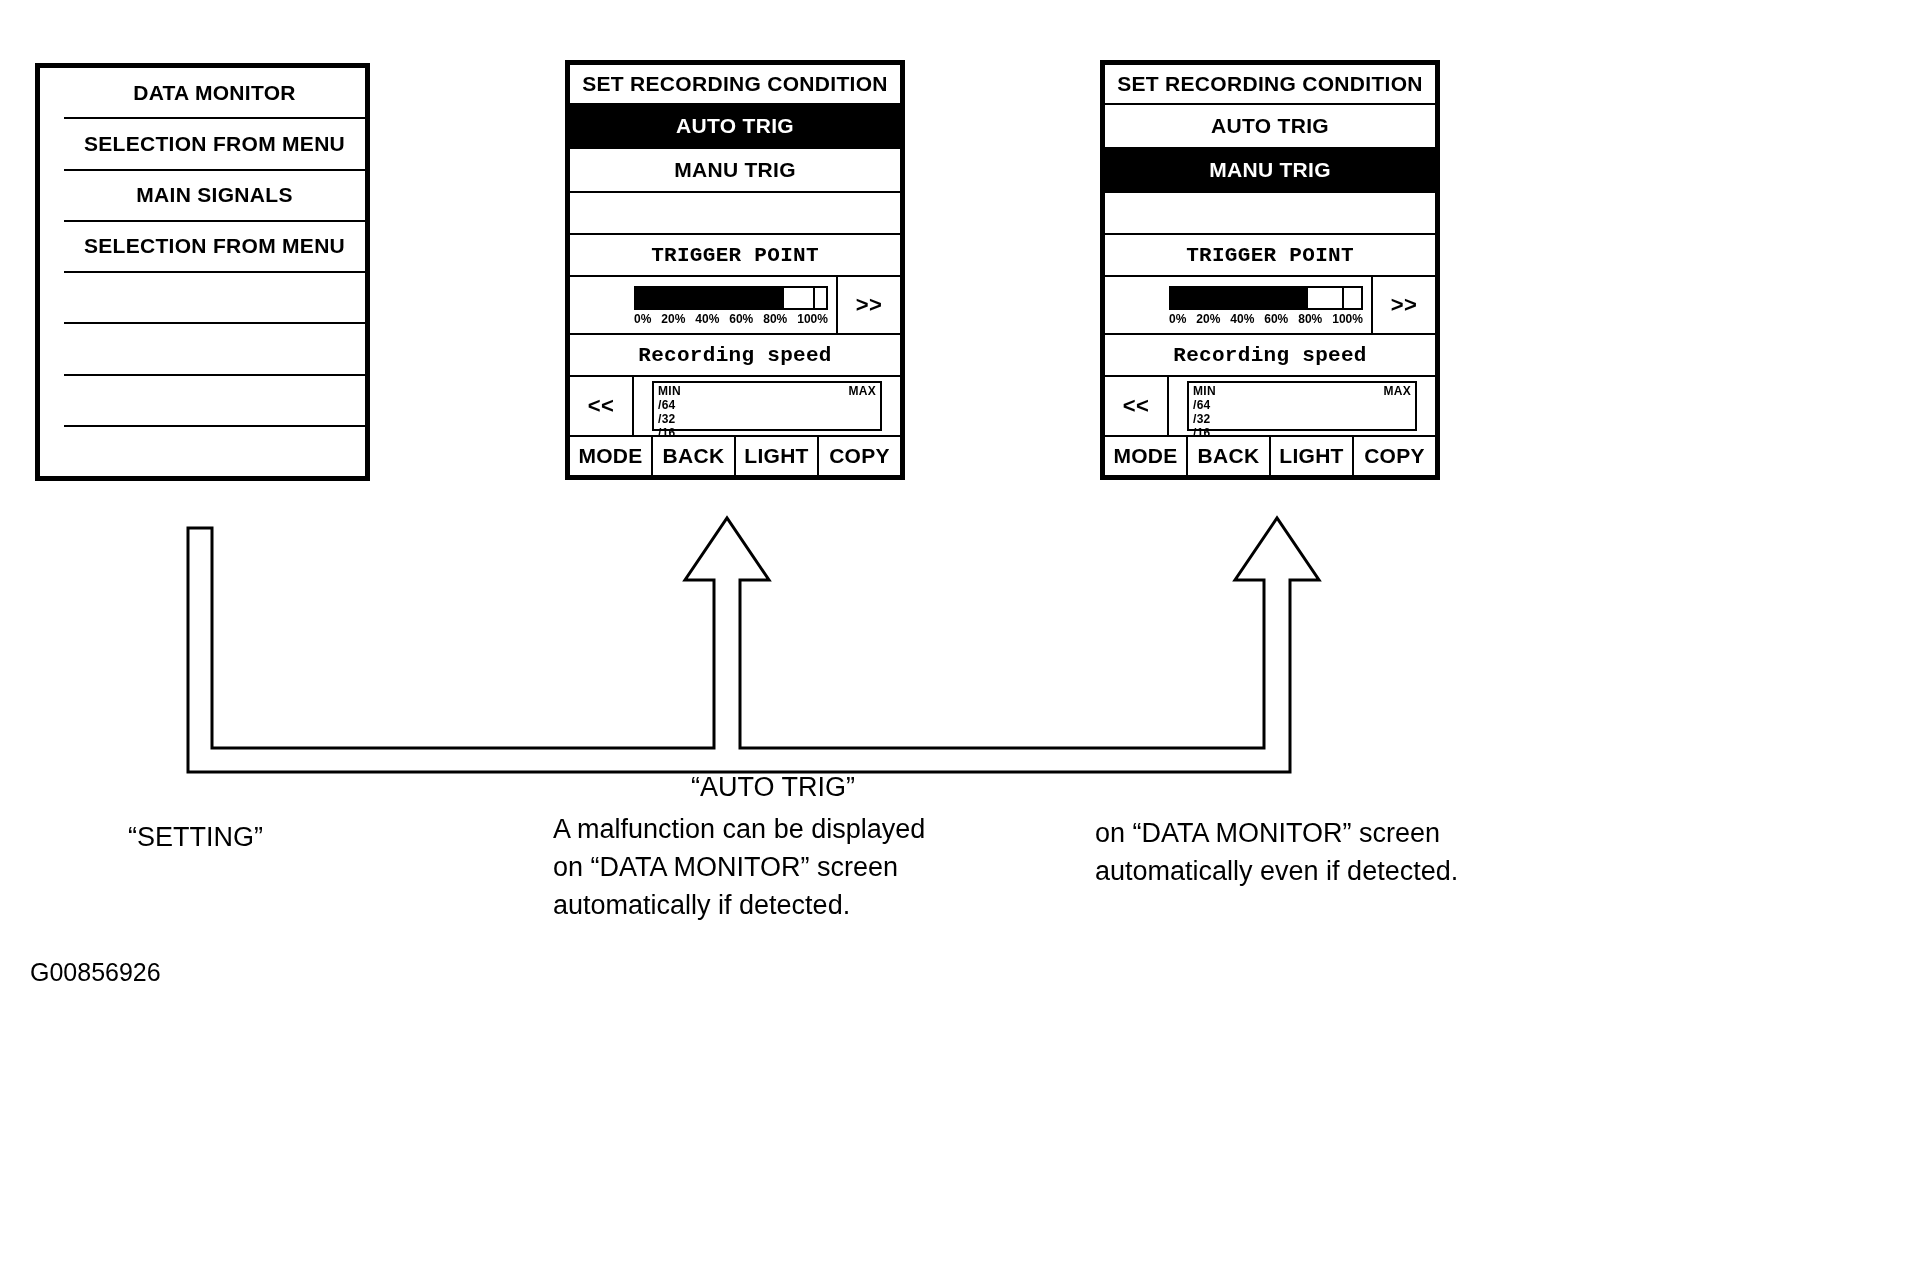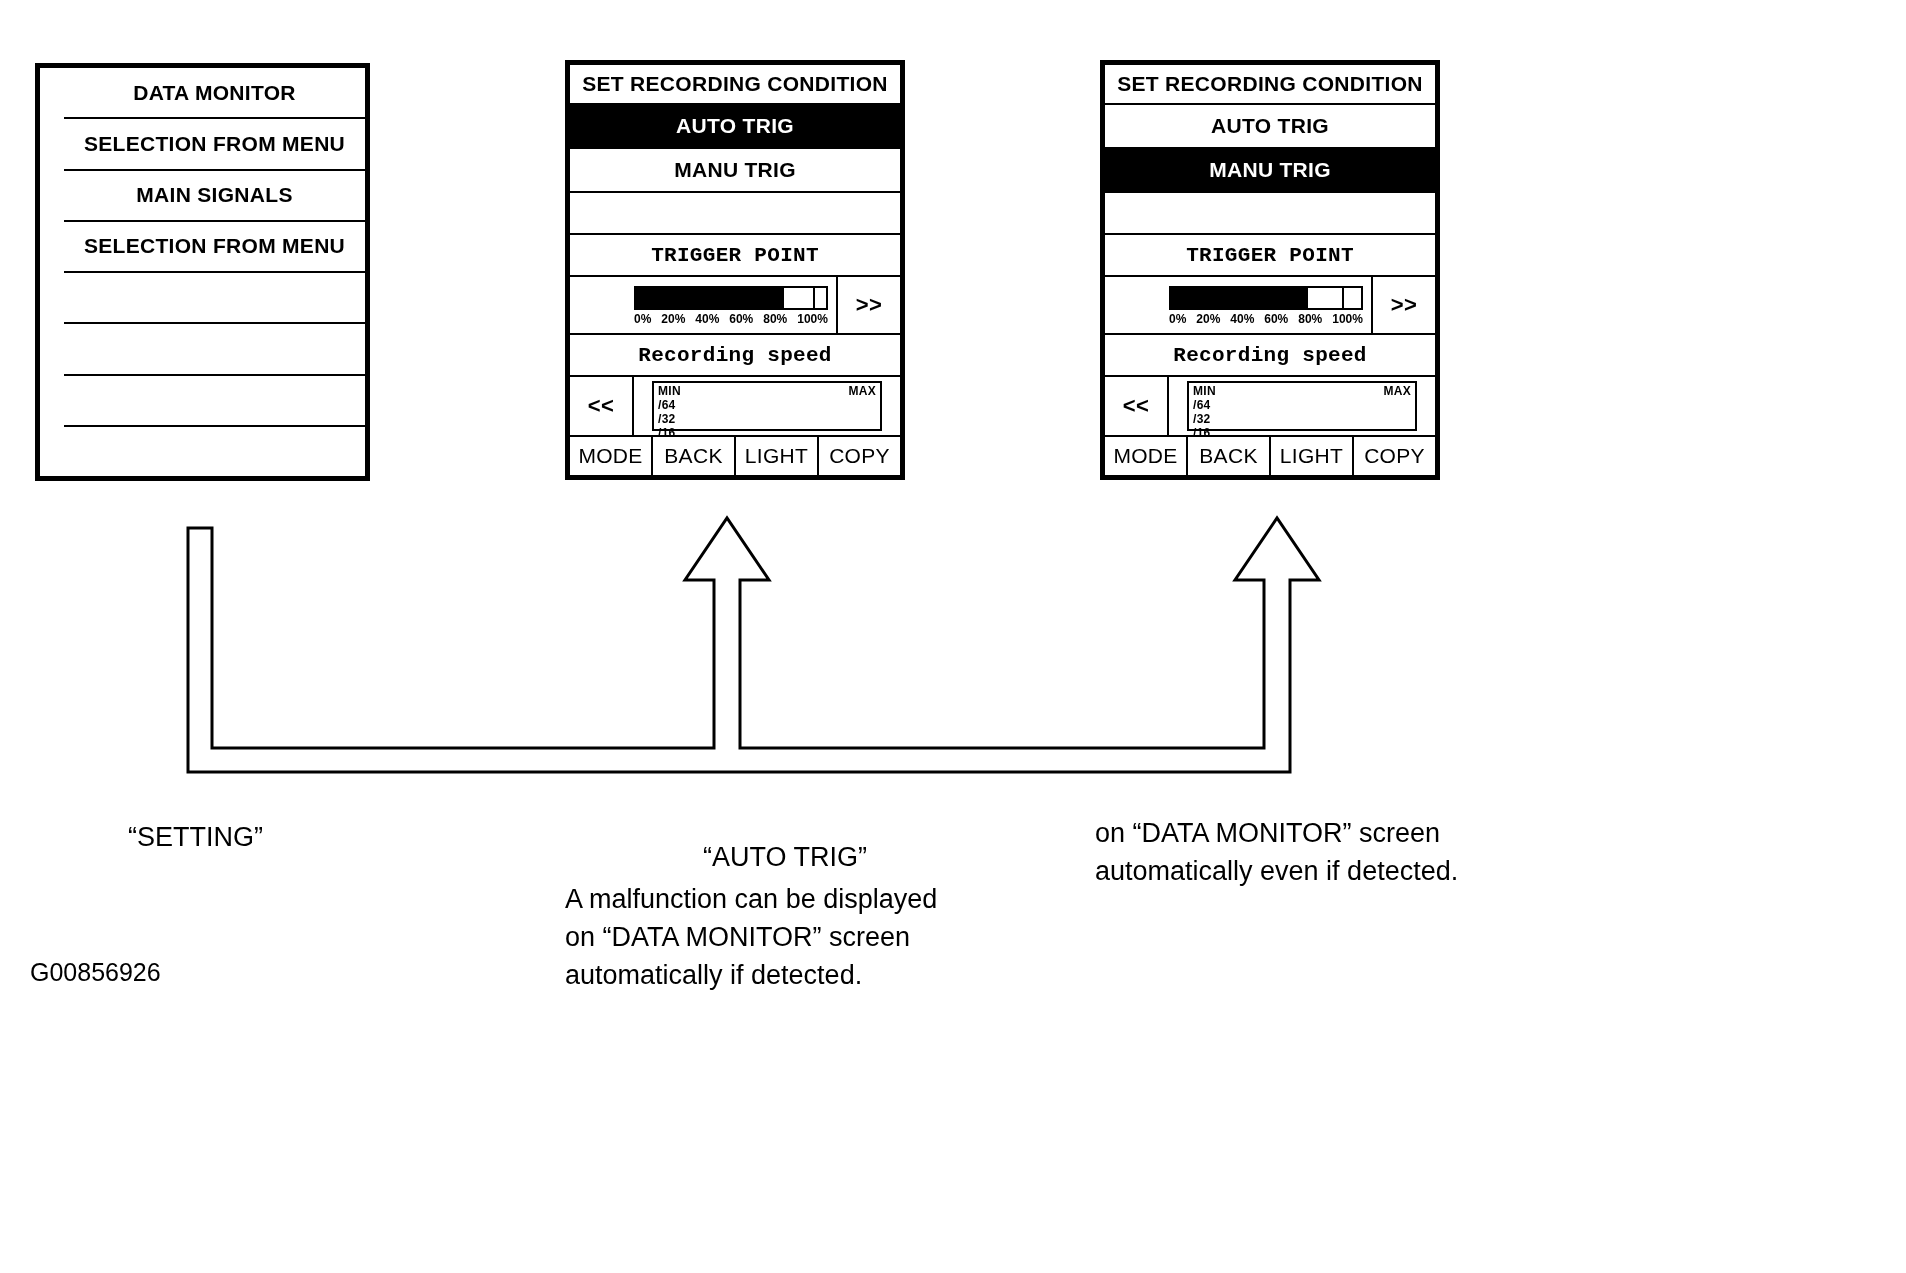--- a/index.html
+++ b/index.html
@@ -38,21 +38,21 @@
   .tscale{display:flex;justify-content:space-between;font-size:12px;font-weight:bold;margin-top:2px;letter-spacing:0;}
   .fwd-cell{width:62px;flex:0 0 auto;border-left:2px solid #000;display:flex;align-items:center;justify-content:center;font-weight:bold;font-size:22px;}
   
   .back-cell{width:62px;flex:0 0 auto;border-right:2px solid #000;display:flex;align-items:center;justify-content:center;font-weight:bold;font-size:22px;}
   .speed-area{flex:1;margin:4px 18px;border:2px solid #000;padding:1px 4px;display:flex;flex-direction:column;justify-content:space-between;}
   .minmax{display:flex;justify-content:space-between;font-size:12px;font-weight:bold;}
   .sbar{height:15px;position:relative;}
   .sfill{height:100%;background:#000;}
   .sscale{display:flex;justify-content:flex-start;font-size:12px;font-weight:bold;flex-direction:column;}
   
-  .key{flex:1;border-right:2px solid #000;display:flex;align-items:center;justify-content:center;font-weight:normal;font-size:21px;}
+  .key{flex:1;border-right:2px solid #000;display:flex;align-items:center;justify-content:center;font-weight:bold;font-size:21px;}
   .key:last-child{border-right:none;}
   
   .connector{position:absolute;left:0;top:0;width:1906px;height:1273px;pointer-events:none;}
   
   .caption{position:absolute;font-size:27px;line-height:38px;}
   .cap-title{text-align:center;margin-bottom:4px;font-size:27px;}
   .figure-code{position:absolute;left:30px;top:958px;font-size:25px;}
 </style>
 </head>
 <body>
@@ -193,21 +193,21 @@
            L 1277 518
            L 1319 580
            L 1290 580
            L 1290 772
            L 188 772
            Z" fill="#ffffff" stroke="#000000" stroke-width="3" stroke-linejoin="miter"></path>
 </svg>
 
 <div class="caption" style="left:128px;top:818px;text-align:center;">“SETTING”</div>
 
-<div class="caption" style="left:553px;top:838px;width:440px;margin-left:12px;">
+<div class="caption" style="left:553px;top:768px;width:440px;">
   <div class="cap-title">“AUTO TRIG”</div>
   <div>A malfunction can be displayed</div>
   <div>on “DATA MONITOR” screen</div>
   <div>automatically if detected.</div>
 </div>
 
 <div class="caption" style="left:1095px;top:814px;width:470px;">
   <div>on “DATA MONITOR” screen</div>
   <div>automatically even if detected.</div>
 </div>

